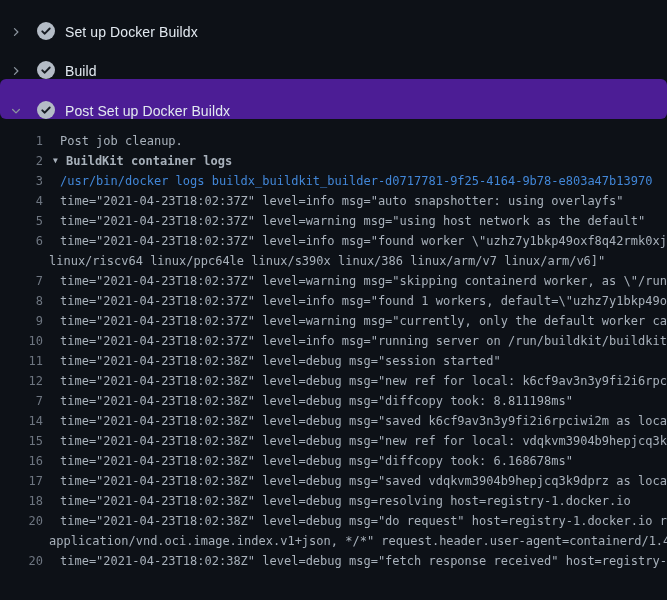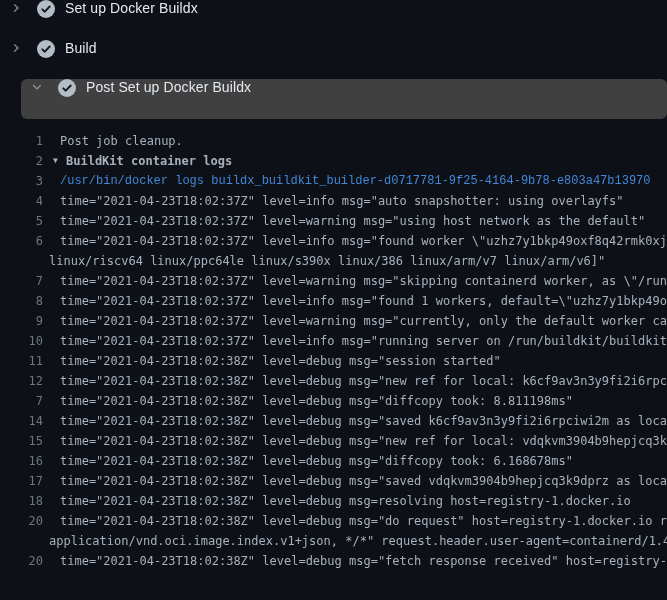--- a/index.html
+++ b/index.html
@@ -3,25 +3,25 @@
 <meta charset="utf-8">
 <style>
   * { margin:0; padding:0; box-sizing:border-box; }
   html,body { width:667px; height:600px; overflow:hidden; }
   body {
     background:#0d1117;
     font-family:"Liberation Sans", sans-serif;
   }
   .steps { padding-top:0; }
   .step-row {
-    display:flex; align-items:flex-start;
+    display:flex; align-items:flex-end;
     height:39.5px; padding-left:9px;
     cursor:pointer;
   }
-  .step-row.expanded { background:#404040; border-radius:6px;margin-left:21px; }
+  .step-row.expanded { background:#4c1d95; border-radius:6px; }
   .chev { width:14px; height:16px; display:flex; align-items:center; justify-content:center; flex:none; }
   .chev svg { display:block; }
   .status { width:18px; height:18px; margin-left:14px; flex:none; }
   .step-title {
     margin-left:10px;
     font-size:14px; color:#e2e9f0; letter-spacing:0.1px;
     white-space:nowrap;
   }
   .log {
     padding-top:12px;
@@ -30,21 +30,21 @@
   }
   .log-line {
     display:flex; height:20px; line-height:20px;
     white-space:pre; overflow:hidden; width:667px;
   }
   .ln {
     width:43px; flex:none; text-align:right;
     color:#6e7681; user-select:none; cursor:pointer;
   }
   .lt { margin-left:17px; color:#a8b1bb; white-space:pre; }
-  .cmd .lt { color:#4287d8;font-family:Liberation Mono, monospace; }
+  .cmd .lt { color:#4287d8; }
   .lt-cont { margin-left:6px; }
   .tgl {
     margin-left:10px; width:10px; flex:none;
     font-size:8px; color:#a8b1bb; cursor:pointer;
     display:inline-block; line-height:20px;
   }
   .tgl + .lt { margin-left:3px;font-weight:bold; }
 </style>
 </head>
 <body>

